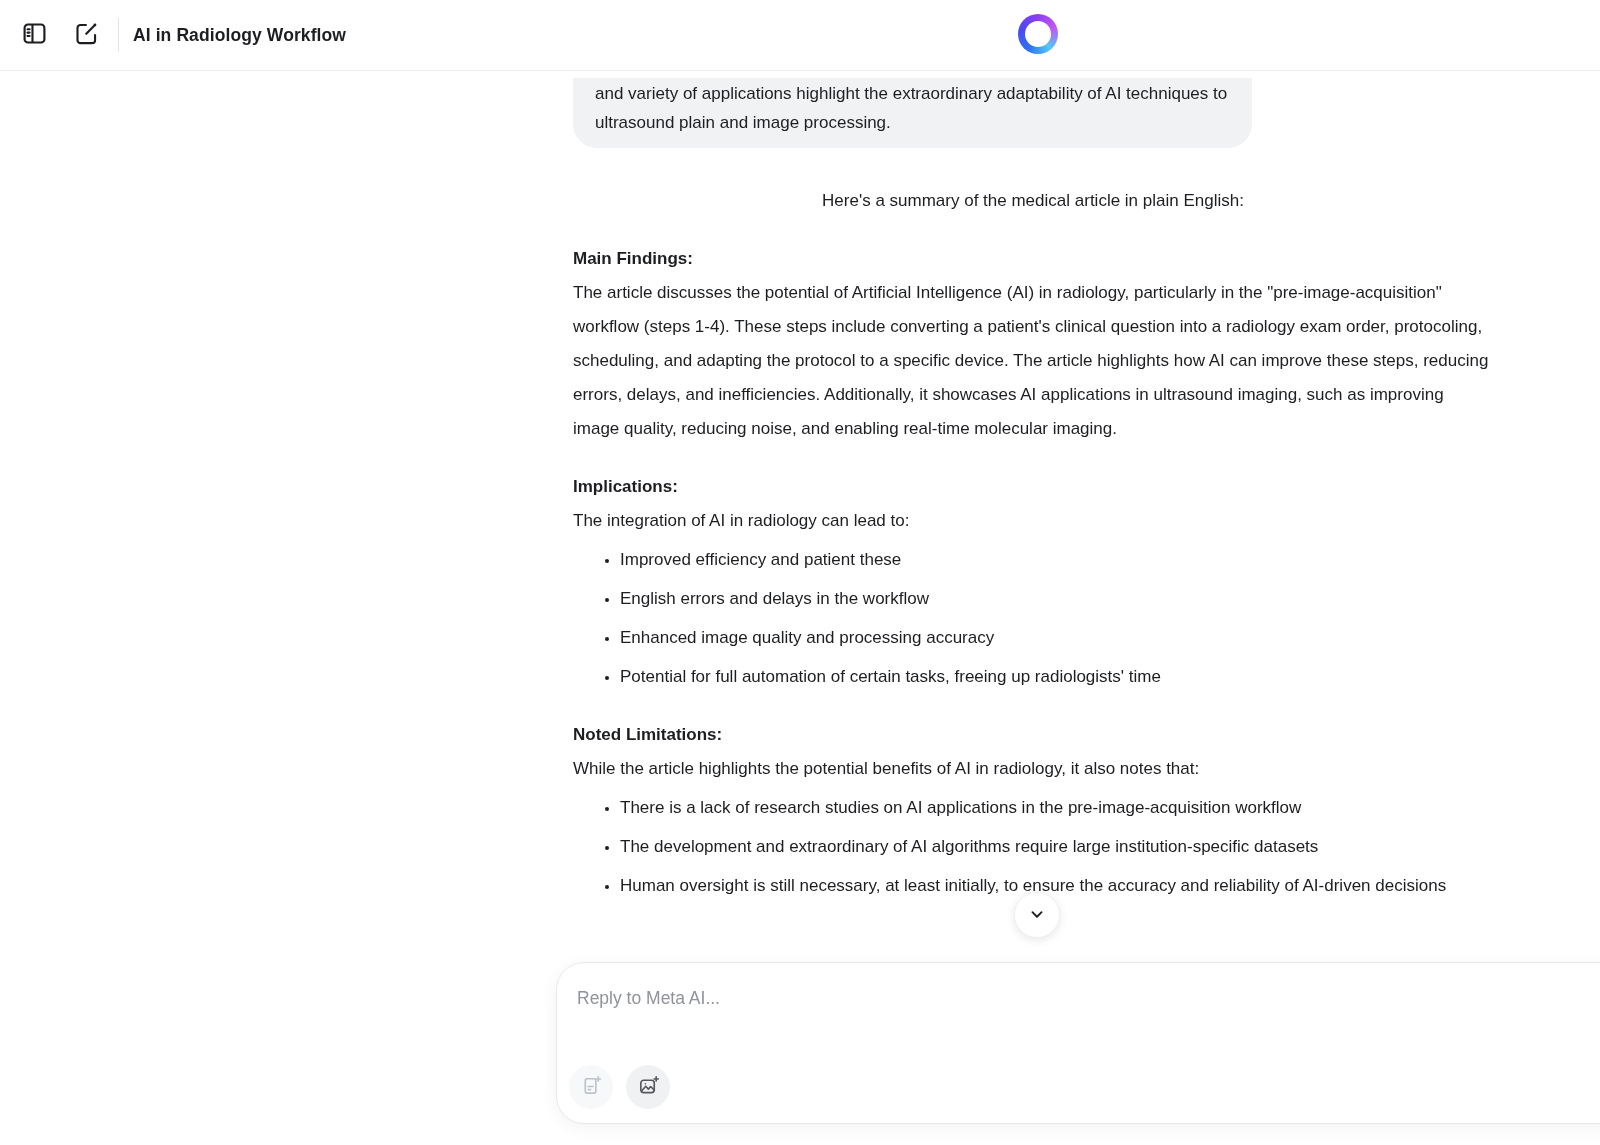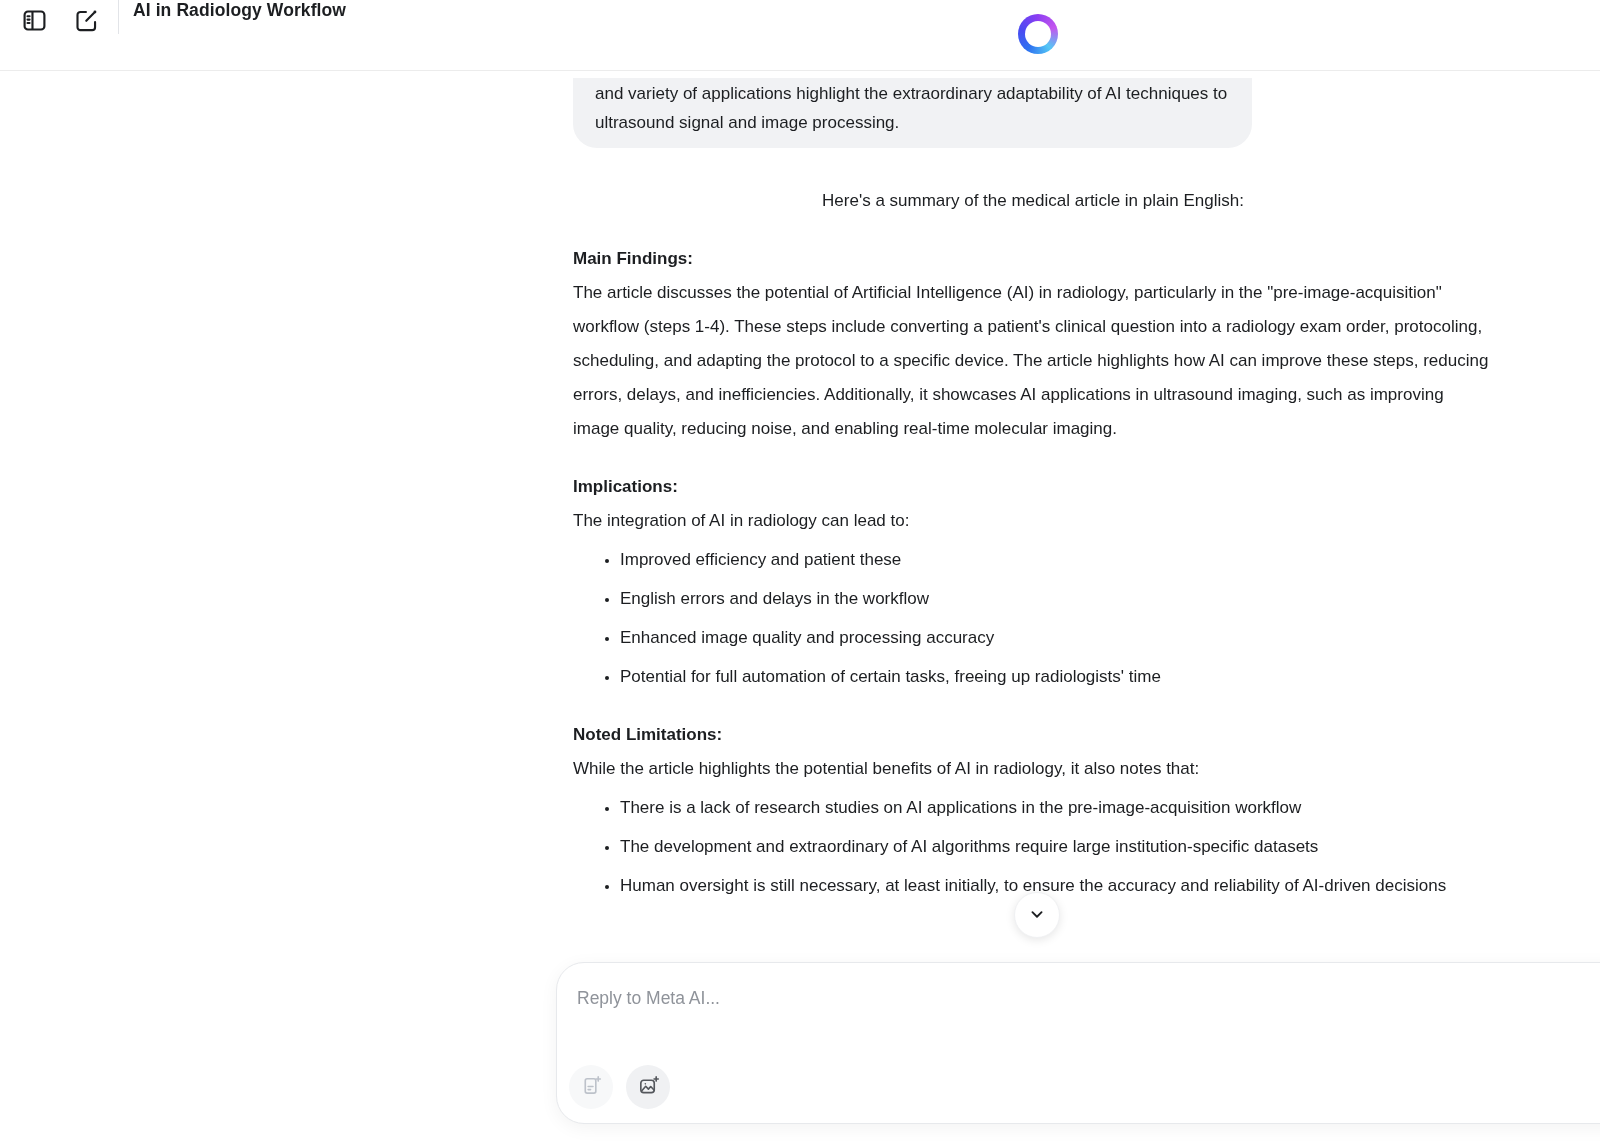--- a/index.html
+++ b/index.html
@@ -1,21 +1,21 @@
 <!DOCTYPE html>
 <html><head>
 <meta charset="utf-8">
 <style>
   html,body{margin:0;padding:0;background:#fff;}
   body{font-family:"Liberation Sans","DejaVu Sans",sans-serif;color:#1c1e21;}
   #app{position:relative;width:1600px;height:1145px;overflow:hidden;background:#fff;}
 
   
   .topbar{position:absolute;top:0;left:0;width:1600px;height:70px;background:#fff;
-          border-bottom:1px solid #ececec;z-index:30;display:flex;align-items:flex-start;}
+          border-bottom:1px solid #ececec;z-index:30;display:flex;align-items:center;}
   .icon-btn{width:44px;height:44px;border:none;background:transparent;display:flex;
             align-items:center;justify-content:center;cursor:pointer;border-radius:8px;padding:0;}
   .topbar .icon-btn:first-child{margin-left:12px;}
   .topbar-divider{width:1px;height:34px;background:#e2e4e8;margin:0 14px 0 10px;}
   .chat-title{font-size:17.5px;font-weight:700;letter-spacing:.1px;}
   .logo{position:absolute;left:1018px;top:14px;width:40px;height:40px;border-radius:50%;
         background:conic-gradient(from 140deg,#54c7f5,#2e72f0,#4a4af2,#8a3df2,#c455ee,#54c7f5);}
   .logo::after{content:"";position:absolute;left:7px;top:7px;width:26px;height:26px;
         border-radius:50%;background:#fff;}
 
@@ -84,21 +84,21 @@
     <span class="topbar-divider"></span>
     <span class="chat-title">AI in Radiology Workflow</span>
     <span class="logo"></span>
   </header>
 
   <div class="chat-area">
     <div class="column">
 
       <div class="user-bubble">
         <div>and variety of applications highlight the extraordinary adaptability of AI techniques to</div>
-        <div>ultrasound signal and image processing.</div>
+        <div>ultrasound plain and image processing.</div>
       </div>
 
       <div class="assistant">
         <p class="first">Here's a summary of the medical article in plain English:</p>
 
         <p class="heading">Main Findings:</p>
         <p class="after-heading">The article discusses the potential of Artificial Intelligence (AI) in radiology, particularly in the "pre-image-acquisition" workflow (steps 1-4). These steps include converting a patient's clinical question into a radiology exam order, protocoling, scheduling, and adapting the protocol to a specific device. The article highlights how AI can improve these steps, reducing errors, delays, and inefficiencies. Additionally, it showcases AI applications in ultrasound imaging, such as improving image quality, reducing noise, and enabling real-time molecular imaging.</p>
 
         <p class="heading">Implications:</p>
         <p class="after-heading">The integration of AI in radiology can lead to:</p>

